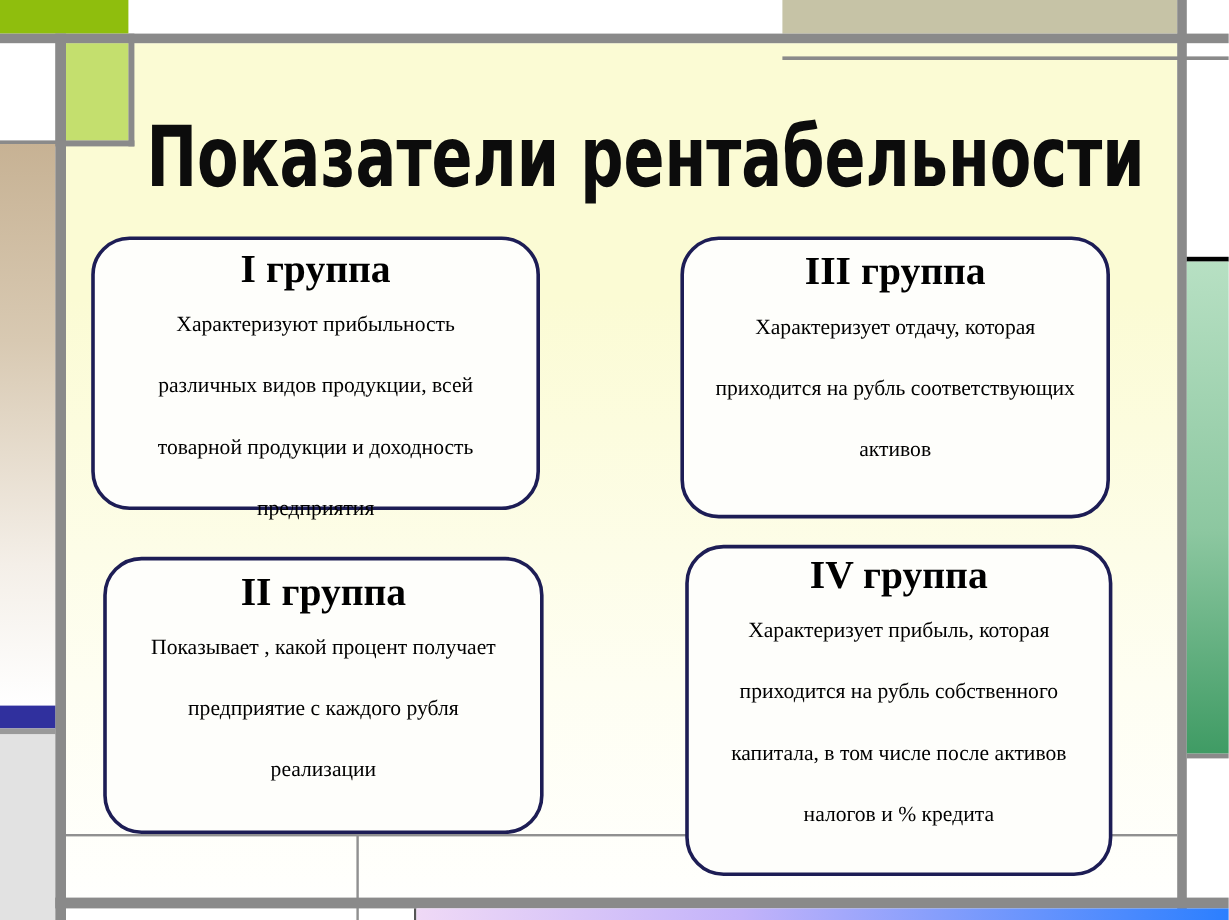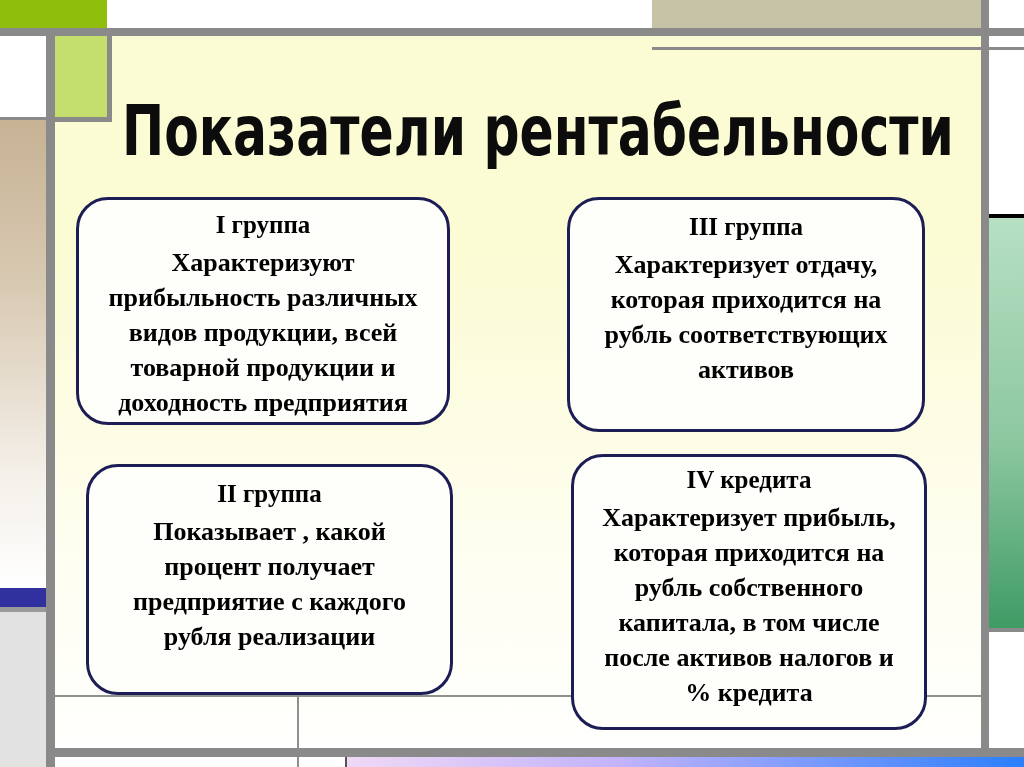--- a/index.html
+++ b/index.html
@@ -55,22 +55,22 @@
     border-radius:32px;
     box-sizing:border-box;
     text-align:center;
     font-family:"Liberation Serif", serif;
     color:#000000;
   }
   .box-1{left:76px;top:197px;width:374px;height:228px;padding:5px 28px 0 28px;}
   .box-2{left:86px;top:464px;width:367px;height:231px;padding:7px 28px 0 28px;}
   .box-3{left:567px;top:197px;width:358px;height:235px;padding:7px 24px 0 24px;}
   .box-4{left:571px;top:454px;width:356px;height:276px;padding:3px 20px 0 20px;}
-  .group-heading{font-size:25px;font-weight:bold;line-height:40px;margin:0;}
-  .group-body{font-size:26px;line-height:35px;margin:0;font-weight:bold;}
+  .group-heading{font-size:33px;font-weight:bold;line-height:40px;margin:0;}
+  .group-body{font-size:18px;line-height:51px;margin:0;}
 </style>
 </head>
 <body>
 
 <div class="stage">
 
   <div class="abs slide-bg"></div>
 
   <div class="abs green-block"></div>
   <div class="abs lightgreen-square"></div>
@@ -105,17 +105,17 @@
     <p class="group-heading">II группа</p>
     <p class="group-body">Показывает , какой процент получает предприятие с каждого рубля реализации</p>
   </div>
 
   <div class="abs group-box box-3">
     <p class="group-heading">III группа</p>
     <p class="group-body">Характеризует отдачу, которая приходится на рубль соответствующих активов</p>
   </div>
 
   <div class="abs group-box box-4">
-    <p class="group-heading">IV кредита</p>
+    <p class="group-heading">IV группа</p>
     <p class="group-body">Характеризует прибыль, которая приходится на рубль собственного капитала, в том числе после активов налогов и % кредита</p>
   </div>
 
 </div>
 
 </body></html>

